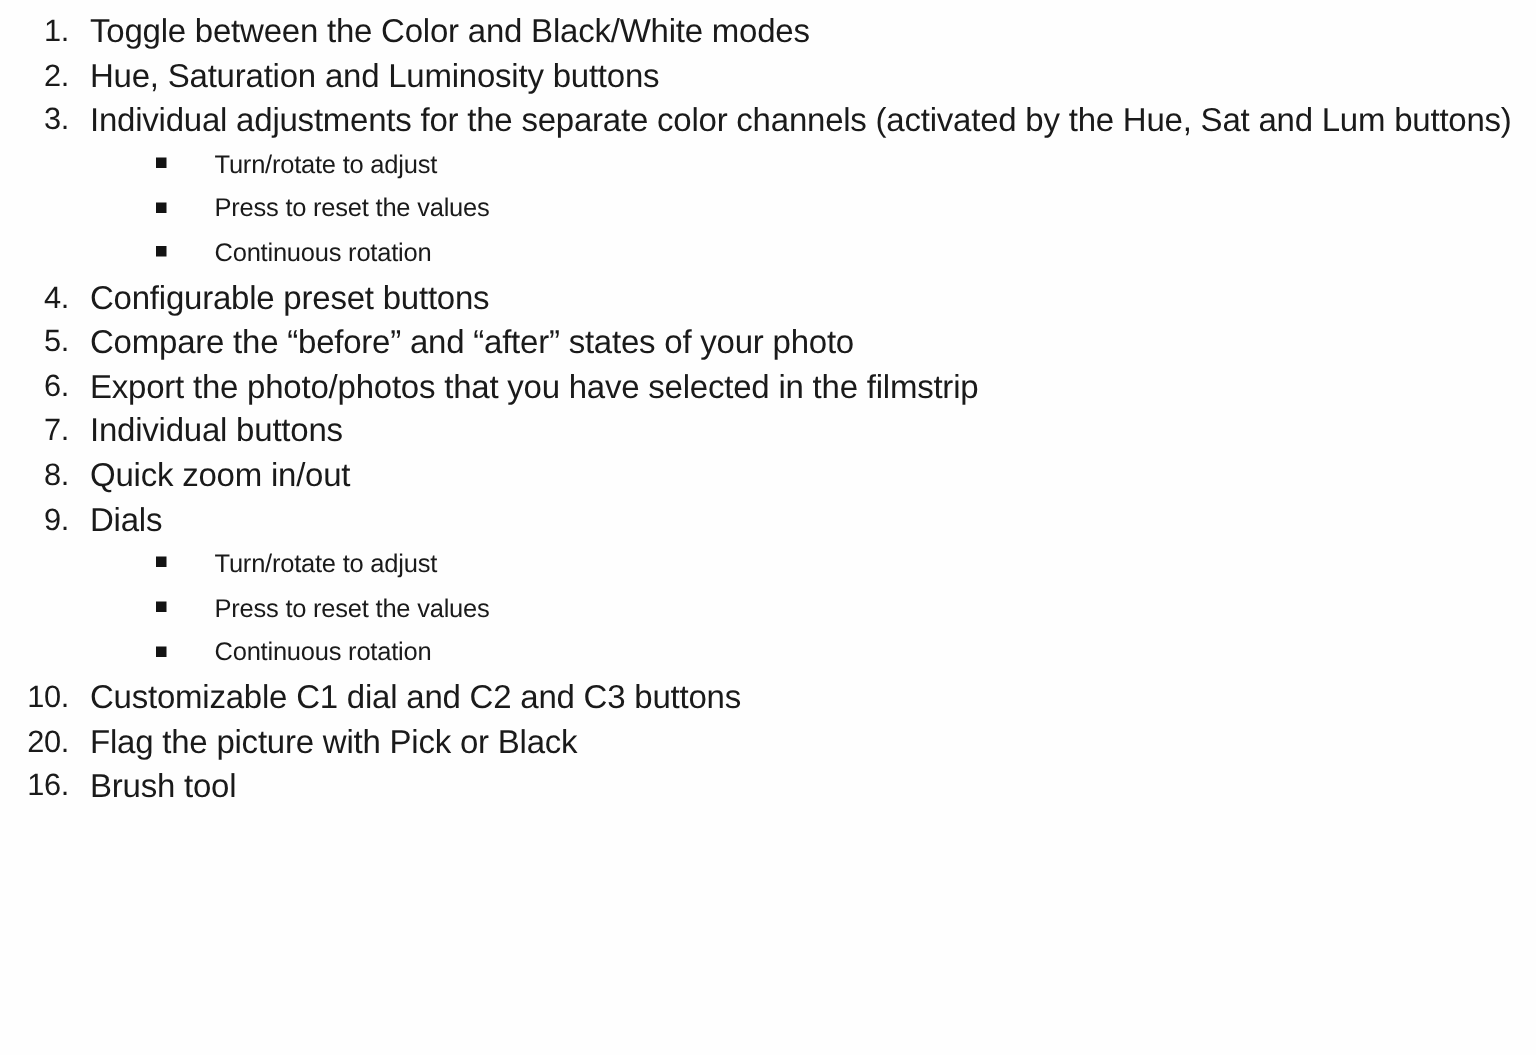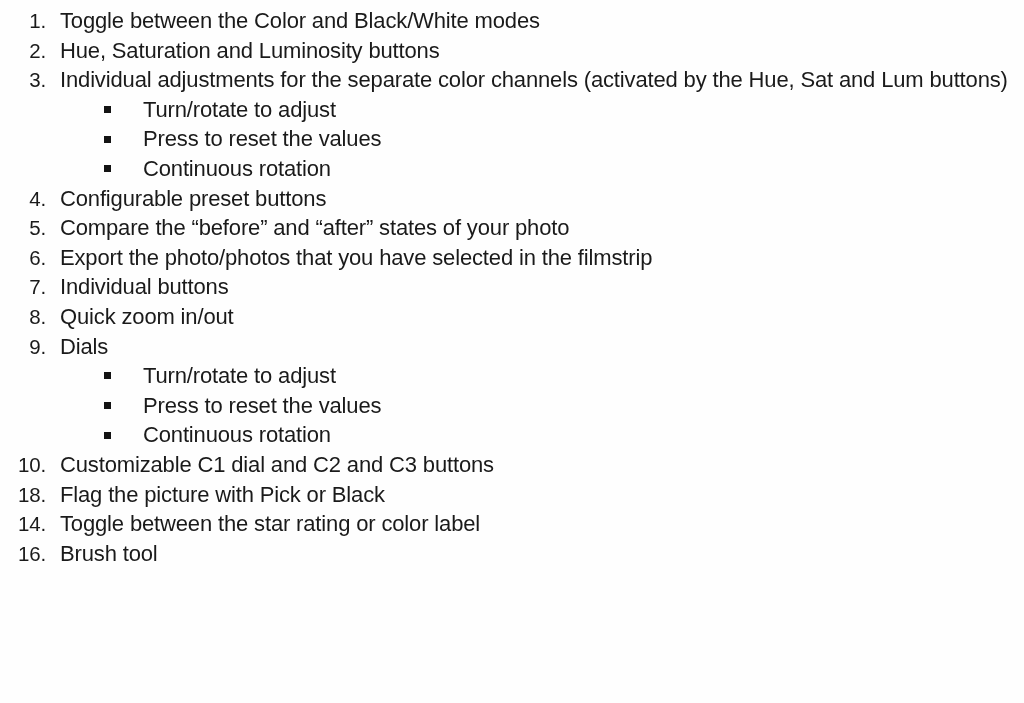--- a/index.html
+++ b/index.html
@@ -86,21 +86,21 @@
     display: inline-block;
     width: 7px;
     height: 7px;
     background: #131313;
     vertical-align: middle;
     margin-bottom: 2px;
   }
 
   .sub-body {
     flex: 1 1 auto;
-    font-size: 22px;
+    font-size: 17px;
     line-height: 29.6px;
     letter-spacing: -0.15px;
     color: #1a1a1a;
   }
 </style>
 </head>
 <body>
 
 <div id="doc">
   <ol id="numbered-list" style="list-style:none;margin:0;padding:0;">
@@ -187,28 +187,22 @@
         </ul>
       </li>
       <li>
         <div class="num-row">
           <span class="num-marker">10.</span>
           <span class="num-body">Customizable C1 dial and C2 and C3 buttons</span>
         </div>
       </li>
       <li>
         <div class="num-row">
-          <span class="num-marker">18.</span>
+          <span class="num-marker">20.</span>
           <span class="num-body">Flag the picture with Pick or Black</span>
-        </div>
-      </li>
-      <li>
-        <div class="num-row">
-          <span class="num-marker">14.</span>
-          <span class="num-body">Toggle between the star rating or color label</span>
         </div>
       </li>
       <li>
         <div class="num-row">
           <span class="num-marker">16.</span>
           <span class="num-body">Brush tool</span>
         </div>
       </li>
     </ol>
 </div>

